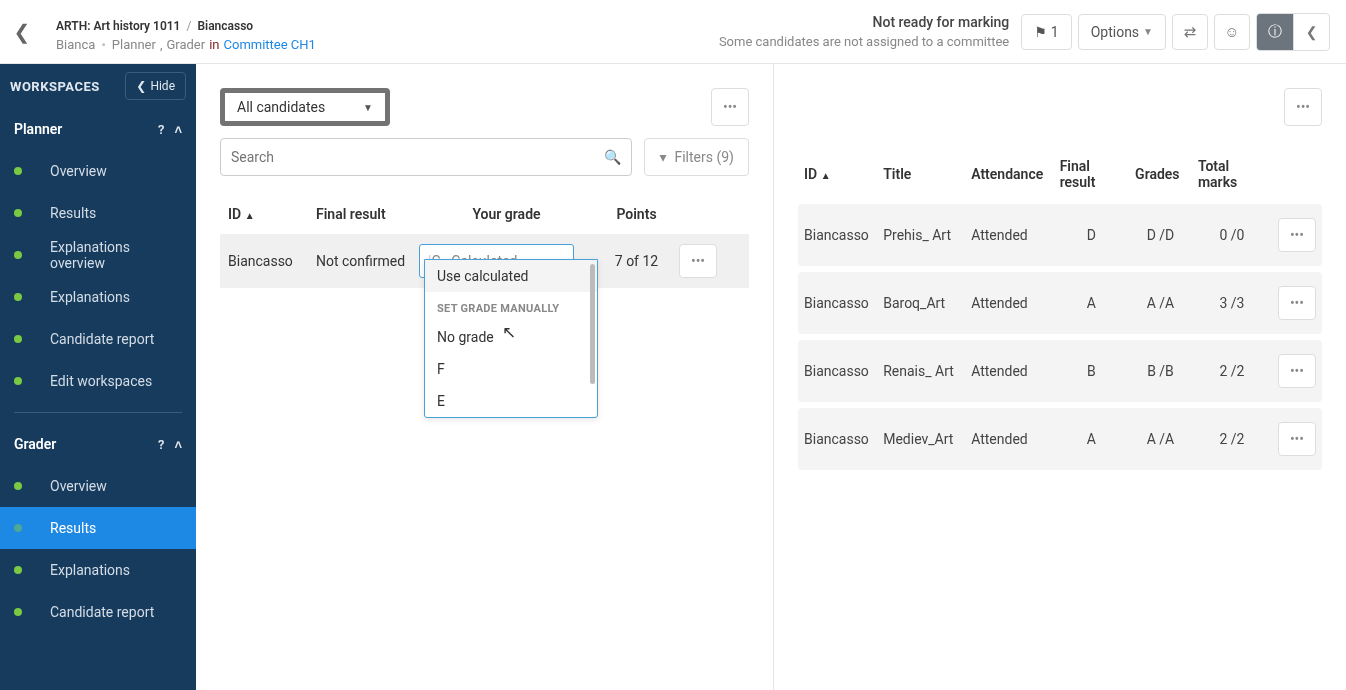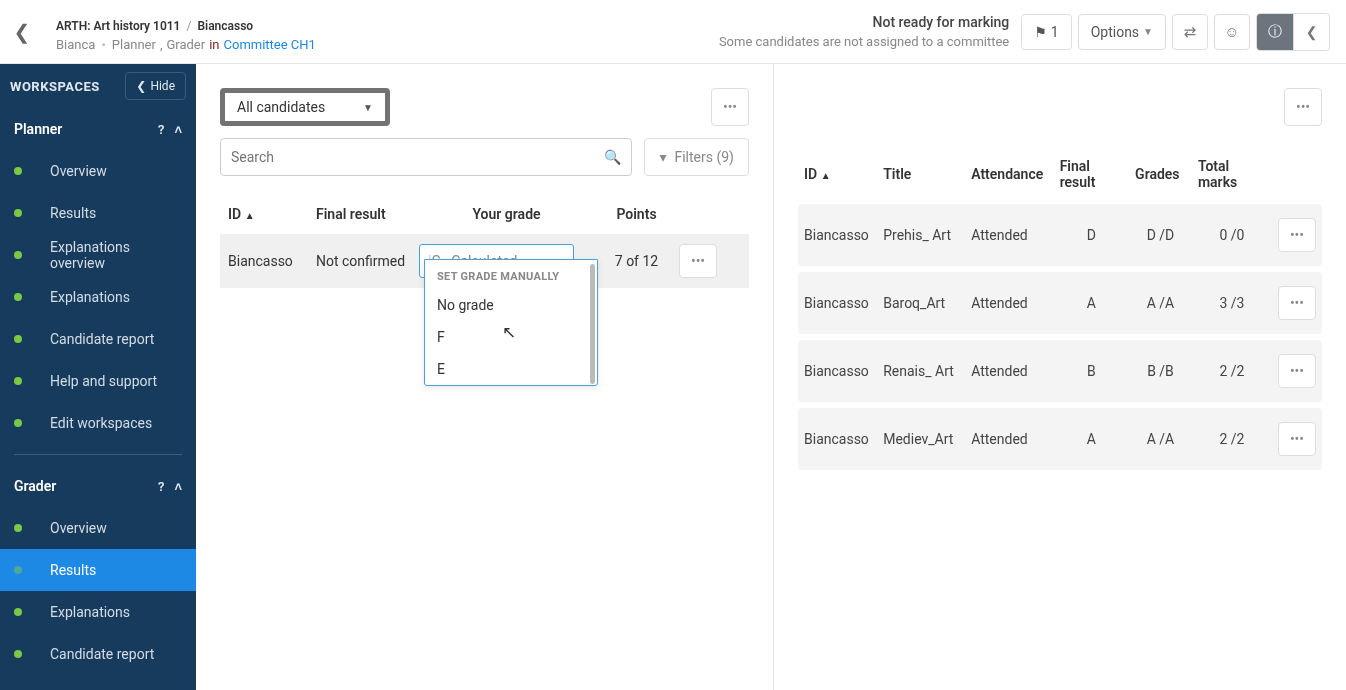--- a/index.html
+++ b/index.html
@@ -185,24 +185,20 @@
     <div class="sb-item">
         <span class="bullet"></span>
         <span>Explanations</span>
       </div>
     <div class="sb-item">
         <span class="bullet"></span>
         <span>Candidate report</span>
       </div>
     <div class="sb-item">
         <span class="bullet"></span>
-        <span>Help and support</span>
-      </div>
-    <div class="sb-item">
-        <span class="bullet"></span>
         <span>Edit workspaces</span>
       </div>
 
     <div class="sb-divider"></div>
 
     <div class="sb-section-head">
       <span>Grader</span>
       <span class="icons">
         <span>?</span>
         <span>˄</span>
@@ -268,20 +264,21 @@
         </div>
         <div class="lcol-points">7 of 12</div>
         <div class="lcol-actions">
             <div class="row-more">
               <span>•••</span>
             </div>
           </div>
       </div>
 
       <div class="dd-overlay">
+        <div class="dd-option hover">Use calculated</div>
         <div class="dd-section-label">SET GRADE MANUALLY</div>
         <div class="dd-option">No grade</div>
         <div class="dd-option">F</div>
         <div class="dd-option">E</div>
         <div class="dd-scroll"></div>
       </div>
       <div class="cursor-glyph">↖</div>
     </div>
 
     <div class="col-right">

